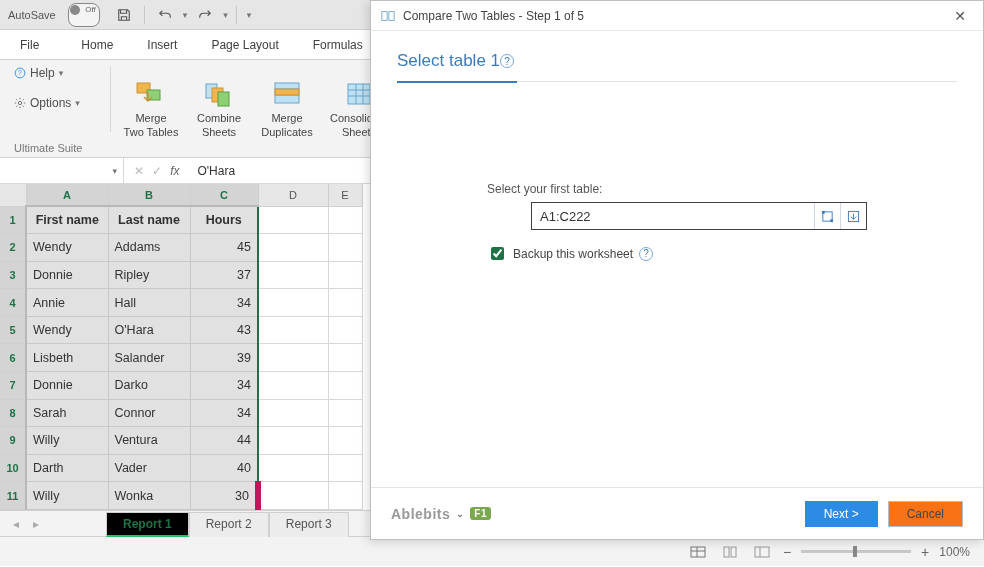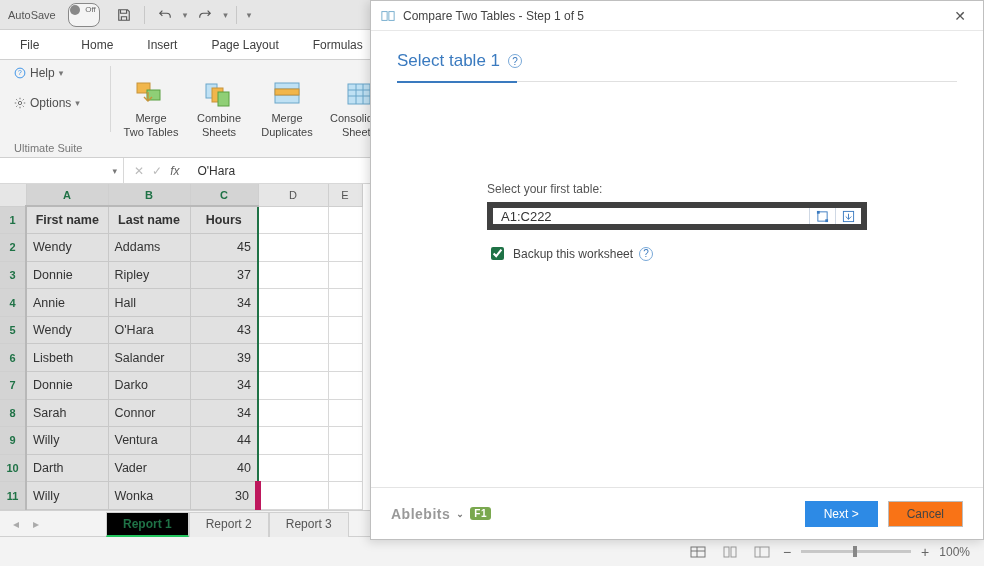--- a/index.html
+++ b/index.html
@@ -140,38 +140,38 @@
   }
   .dlg-titlebar {
     height:30px; display:flex; align-items:center; padding:0 10px;
     border-bottom:1px solid #e8e8e8; gap:8px;
   }
   .dlg-title { flex:1; font-size:12px; color:#444;}
   .dlg-close { width:26px; text-align:center; font-size:14px; color:#555;}
   .dlg-body { flex:1; padding: 20px 26px 10px 26px; position:relative;}
   .dlg-heading {
     font-size:17px; color:#3a7abf; font-weight:400;
-    display:flex; align-items:center; gap:8px;
+    display:flex; align-items:center; 
     padding-bottom:10px;
   }
   .dlg-underline {
     height:1px; background:#e0e0e0; margin-bottom:4px; position:relative;
   }
   .dlg-underline::before{
     content:""; position:absolute; left:0; top:0; height:2px; width:120px; background:#3a7abf;
   }
   .help-q {
     display:inline-flex; width:14px;height:14px; border:1px solid #78a8d8; border-radius:50%;
     align-items:center; justify-content:center; font-size:10px; color:#3a7abf;
   }
   .dlg-center { margin: 100px auto 0 auto; width: 380px; }
   .field-label { font-size:12px; color:#555; margin-bottom:6px; }
   .range-input {
     display:flex; align-items:center; height:28px;
-    border:6px solid #404040; background:#fff;
+    border:1px solid #404040; background:#fff;margin-left:44px;
   }
   .range-input input {
     flex:1; border:none; outline:none; padding:0 8px; font-size:13px; color:#333;
     background:transparent;
   }
   .range-btn {
     width:26px; height:100%; display:flex; align-items:center; justify-content:center;
     border-left:1px solid #cfd8e4; color:#3a7abf;
   }
   .chk-row { display:flex; align-items:center; gap:6px; margin-top:14px; font-size:12px; color:#444;}

